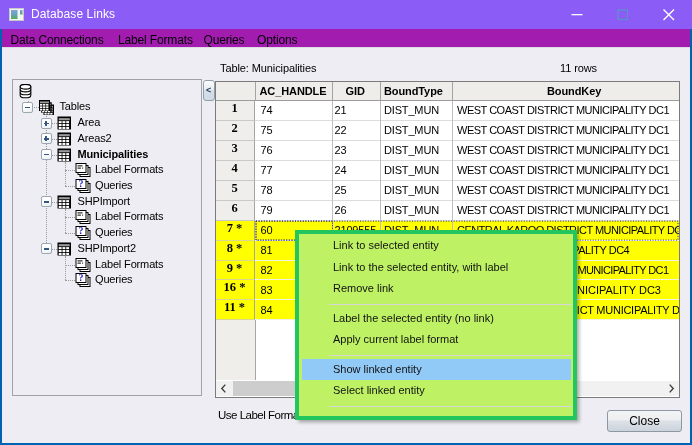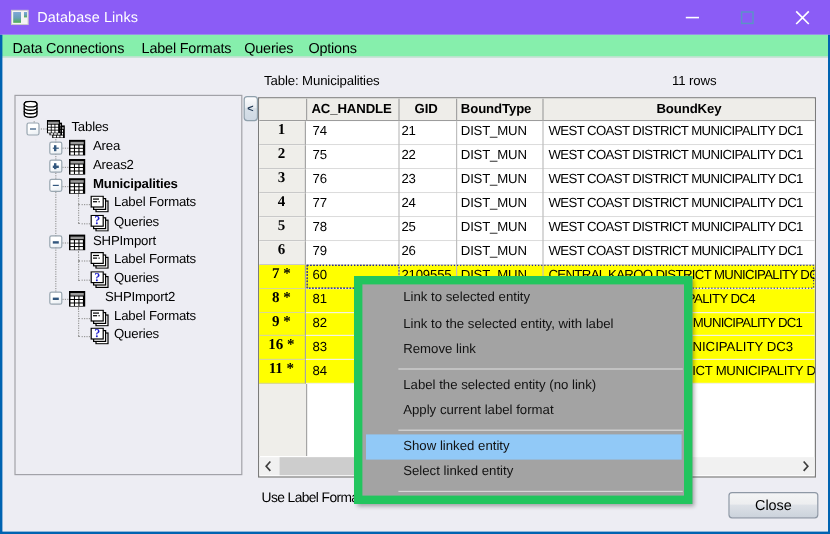--- a/index.html
+++ b/index.html
@@ -6,21 +6,21 @@
   -webkit-font-smoothing:antialiased; }
 .abs { position:absolute; }
 
 #title { left:0; top:0; width:692px; height:29px; background:#8b5cf6; }
 #title .txt { position:absolute; left:31px; top:7px; color:#fff; font-size:12px; letter-spacing:0.1px; }
 
 #bL { left:0; top:29px; width:1.5px; height:416px; background:#0063b1; }
 #bR { left:690px; top:29px; width:2px; height:416px; background:#0063b1; }
 #bB { left:0; top:442.5px; width:692px; height:2.5px; background:#0063b1; }
 
-#menubar { left:1px; top:29px; width:689px; height:18.5px; background:#86efac; border-bottom:1px solid #dcdce2; }
+#menubar { left:1px; top:29px; width:689px; height:18.5px; background:#a21caf; border-bottom:1px solid #dcdce2; }
 #menubar span { position:absolute; top:3.5px; font-size:12px; letter-spacing:-0.15px; color:#000; }
 
 .cap { font-size:11px; color:#000; letter-spacing:-0.1px; }
 
 #tree { left:12px; top:79px; width:190px; height:317px; border:1px solid #a2a2a8; }
 .tl { position:absolute; font-size:11px; letter-spacing:-0.15px; white-space:nowrap; }
 .xb { position:absolute; width:11px; height:11px; border:1px solid #9aa7b1; border-radius:2px;
   background:linear-gradient(160deg,#fff 40%,#e8eef3); }
 .xh { position:absolute; left:2px; top:4px; width:5px; height:1.4px; background:#33577e; }
 .xv { position:absolute; left:3.8px; top:2.2px; width:1.4px; height:5px; background:#33577e; }
@@ -40,21 +40,21 @@
   font-family:"Liberation Serif",serif; font-weight:bold; font-size:12.5px; text-align:center;
   border-right:1.6px solid #a5a5a5; }
 .gcells { position:absolute; left:39.0px; right:0; top:0; height:100%;text-align:right; }
 .ct { position:absolute; top:50%; transform:translateY(-54%); font-size:11px; letter-spacing:-0.16px; white-space:nowrap; }
 .gvl { position:absolute; top:19px; width:1px; height:219.3px; background:#bfbfbf; }
 
 #hsb { position:absolute; left:0; top:298.5px; width:463px; height:15px; background:#f1f1f1; }
 #hsb .th { position:absolute; left:17.5px; top:0; width:286px; height:15px; background:#cdcdcd; }
 .sbarrow { position:absolute; top:0; width:16px; height:15px; }
 
-#cmenu { left:295px; top:229.5px; width:282px; height:190px; background:#a3a3a3; border:7px solid #22c55e;
+#cmenu { left:295px; top:229.5px; width:282px; height:190px; background:#bef264; border:4px solid #22c55e;
   box-shadow:2.5px 2.5px 3.5px rgba(0,0,0,0.32); }
 .mi { position:absolute; left:34px; font-size:11px; letter-spacing:0px; color:#121212; height:21.5px; line-height:21.5px; white-space:nowrap; }
 
 #closebtn { left:607px; top:410px; width:75px; height:22px; border:1px solid #8e98a5; border-radius:3px;
   background:linear-gradient(180deg,#f3f4f5 0%,#edeef0 45%,#dde1e7 50%,#ccd3dc 100%);
   text-align:center; font-size:12px; line-height:20px; color:#000; }
 
 .tbtn { position:absolute; top:0; width:46px; height:29px; }
 </style></head>
 <body>
@@ -307,21 +307,21 @@
           <rect x="4.05" y="3.9" width="2.35" height="1.75" fill="#fff"></rect>
           <rect x="7.1" y="3.9" width="2.35" height="1.75" fill="#fff"></rect>
           <rect x="1.0" y="6.35" width="2.35" height="1.75" fill="#fff"></rect>
           <rect x="4.05" y="6.35" width="2.35" height="1.75" fill="#fff"></rect>
           <rect x="7.1" y="6.35" width="2.35" height="1.75" fill="#fff"></rect>
           <rect x="1.0" y="8.8" width="2.35" height="1.75" fill="#fff"></rect>
           <rect x="4.05" y="8.8" width="2.35" height="1.75" fill="#fff"></rect>
           <rect x="7.1" y="8.8" width="2.35" height="1.75" fill="#fff"></rect>
         </g>
       </svg></div>
-<div class="tl" style="left:64.5px;top:161.9px;margin-left:10px;">SHPImport2</div>
+<div class="tl" style="left:64.5px;top:161.9px;">SHPImport2</div>
 <div style="position:absolute;left:61.5px;top:177.6px;width:16px;height:16px"><svg width="16" height="14" viewBox="0 0 16 14">
         <g transform="translate(4.5,4)">
           <rect x="0.5" y="0.5" width="10" height="9" fill="#fff" stroke="#000"></rect>
         </g>
         <g transform="translate(2.5,2)">
           <rect x="0.5" y="0.5" width="10" height="9" fill="#fff" stroke="#000"></rect>
         </g>
         <g transform="translate(0.5,0)">
           <rect x="0.5" y="0.5" width="10" height="9" fill="#fff" stroke="#000"></rect>
           <rect x="2" y="2.4" width="5" height="1" fill="#000"></rect>

